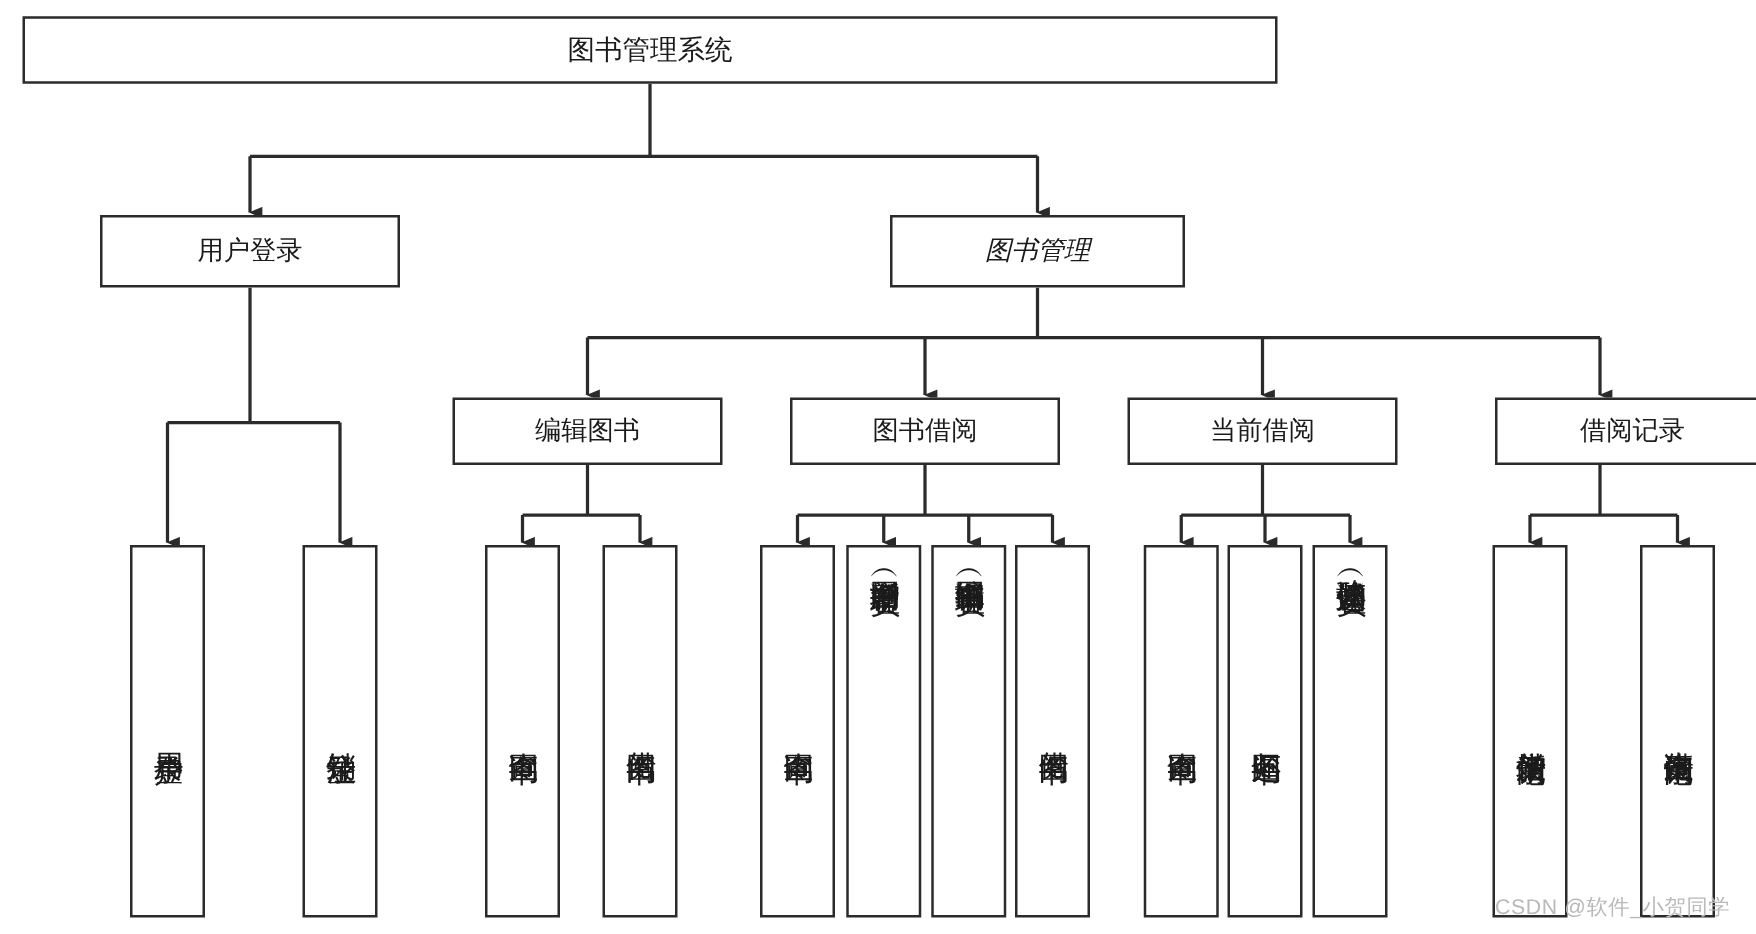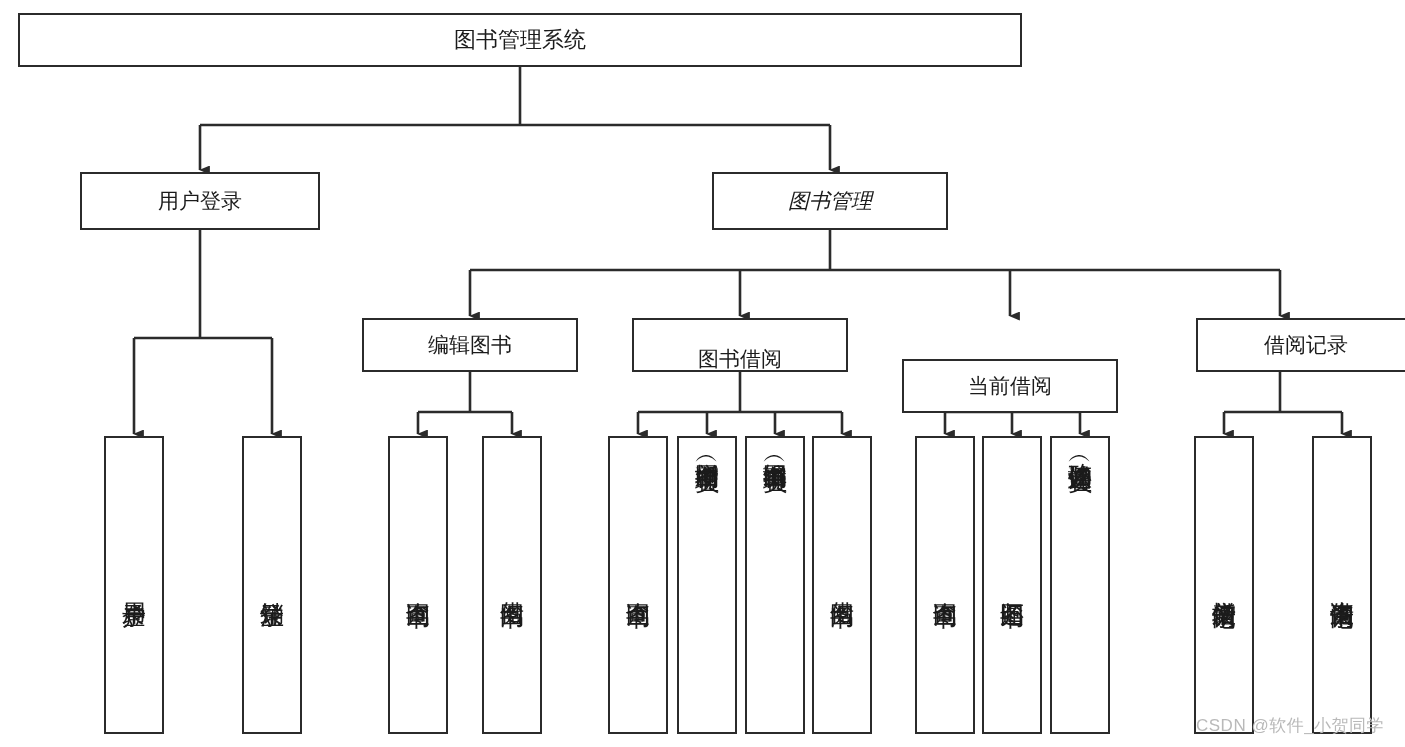--- a/index.html
+++ b/index.html
@@ -113,24 +113,24 @@
       </div>
       <div class="node-box h-node" style="left: 80px; top: 172px; width: 240px; height: 58px;">
         <span class="node-label">用户登录</span>
       </div>
       <div class="node-box h-node" style="left: 712px; top: 172px; width: 236px; height: 58px; font-style: italic;">
         <span class="node-label">图书管理</span>
       </div>
       <div class="node-box h-node" style="left: 362px; top: 318px; width: 216px; height: 54px;">
         <span class="node-label">编辑图书</span>
       </div>
-      <div class="node-box h-node" style="left: 632px; top: 318px; width: 216px; height: 54px; align-items: flex-end;">
+      <div class="node-box h-node" style="left: 632px; top: 318px; width: 216px; height: 54px;">
         <span class="node-label">图书借阅</span>
       </div>
-      <div class="node-box h-node" style="left: 902px; top: 318px; width: 216px; height: 54px; margin-top: 41px;">
+      <div class="node-box h-node" style="left: 902px; top: 318px; width: 216px; height: 54px;">
         <span class="node-label">当前借阅</span>
       </div>
       <div class="node-box h-node" style="left: 1196px; top: 318px; width: 220px; height: 54px;">
         <span class="node-label">借阅记录</span>
       </div>
       <div class="node-box v-node centered" style="left: 104px; top: 436px; width: 60px; height: 298px;">
         <span class="node-label">用户登录</span>
       </div>
       <div class="node-box v-node centered" style="left: 242px; top: 436px; width: 60px; height: 298px;">
         <span class="node-label">注销登录</span>

